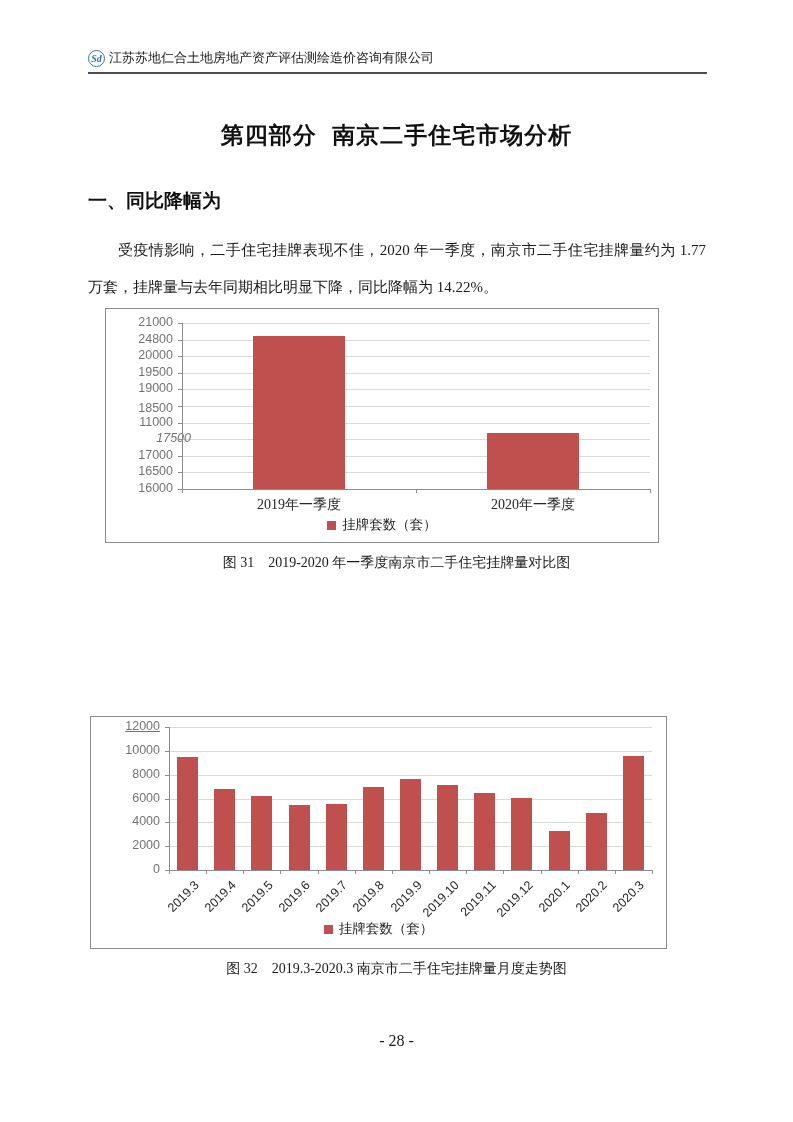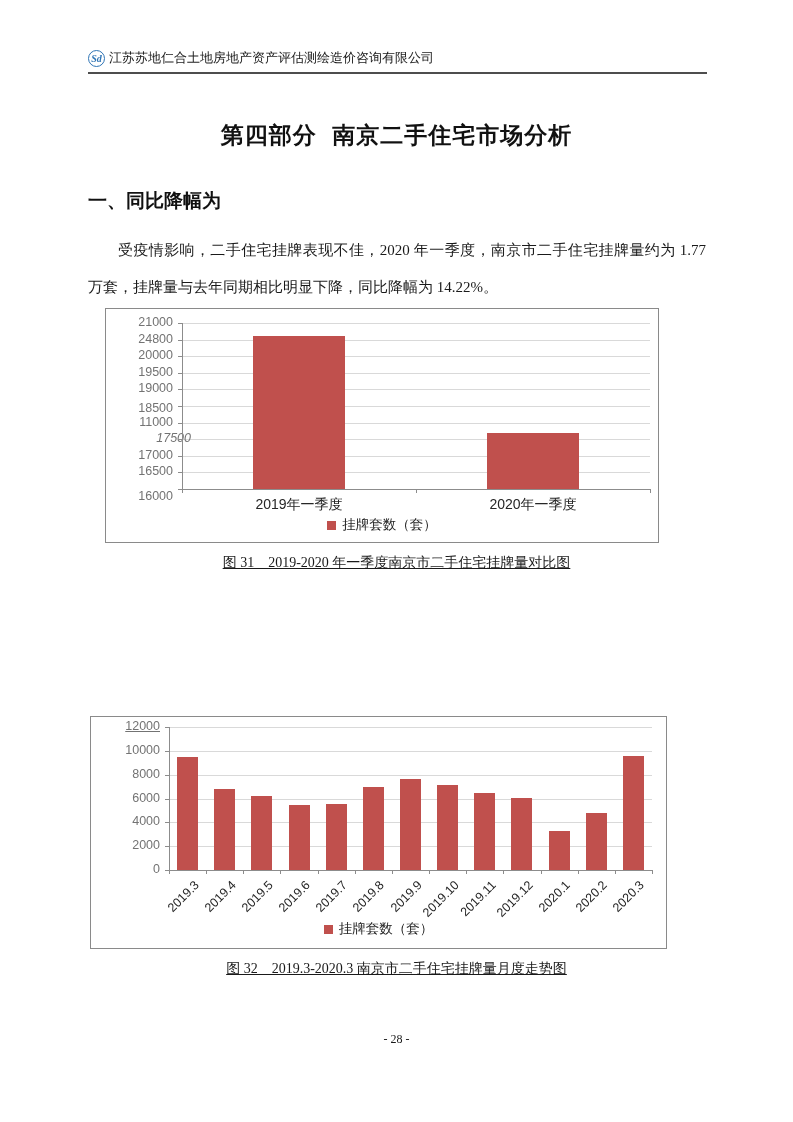--- a/index.html
+++ b/index.html
@@ -61,44 +61,44 @@
   #chart-32{left:90px;top:716px;width:575px;height:231px;}
   .gridline{position:absolute;height:1px;background:#d9d9d9;}
   .axis-line{position:absolute;background:#8c8c8c;}
   .tickmark{position:absolute;background:#8c8c8c;}
   .ytick{
     position:absolute;text-align:right;font-size:12.5px;color:#737373;
   }
   .bar{position:absolute;background:#c0504d;}
   .xtick0{
     position:absolute;text-align:center;font-size:14px;color:#262626;
-    font-family:Liberation Sans, sans-serif;
+    font-family:Liberation Serif, serif;
   }
   .xtick1{
     position:absolute;text-align:right;font-size:12.5px;color:#262626;
     transform:rotate(-45deg);transform-origin:100% 0%;
     white-space:nowrap;
   }
   .legend{
     position:absolute;left:0;right:0;
     display:flex;justify-content:center;align-items:center;gap:6px;
     font-size:13.5px;color:#262626;
     font-family:"Liberation Serif","DejaVu Serif",serif;
   }
   .legend-swatch{width:9px;height:9px;background:#c0504d;flex:0 0 auto;}
   
   .caption{
     position:absolute;left:0;right:0;text-align:center;
-    font-size:14px;color:#1a1a1a;text-decoration:underline;
+    font-size:14px;color:#1a1a1a;
   }
   #caption-31{top:554px;}
   #caption-32{top:960px;}
   .page-num{
     position:absolute;left:0;right:0;top:1032px;text-align:center;
-    font-size:12px;color:#1a1a1a;font-family:Liberation Serif, serif;
+    font-size:16px;color:#1a1a1a;font-family:Liberation Serif, serif;
   }
 </style>
 </head>
 <body>
 
 <div class="page">
 
   <div class="hdr">
     <div class="hdr-left">
       <span class="logo">Sd</span>
@@ -107,21 +107,21 @@
   </div>
   <div class="hdr-rule"></div>
 
   <h1 class="doc-title">第四部分 南京二手住宅市场分析</h1>
 
   <h2 class="sec-heading">一、同比降幅为</h2>
 
   <p class="para" id="para1">受疫情影响，二手住宅挂牌表现不佳，2020 年一季度，南京市二手住宅挂牌量约为 1.77 万套，挂牌量与去年同期相比明显下降，同比降幅为 14.22%。</p>
 
   <div class="chart-box" id="chart-31">
-      <div class="ytick" style="left: 0px; top: 180px; width: 67px;">16000</div>
+      <div class="ytick" style="left: 0px; top: 172px; width: 67px;">16000</div>
       <div class="tickmark" style="left: 72px; top: 180px; width: 4px; height: 1px; background: rgb(140, 140, 140);"></div>
       <div class="gridline" style="left: 76px; top: 163px; width: 468px; background: rgb(217, 217, 217);"></div>
       <div class="ytick" style="left: 0px; top: 155px; width: 67px;">16500</div>
       <div class="tickmark" style="left: 72px; top: 163px; width: 4px; height: 1px; background: rgb(140, 140, 140);"></div>
       <div class="gridline" style="left: 76px; top: 147px; width: 468px; background: rgb(217, 217, 217);"></div>
       <div class="ytick" style="left: 0px; top: 139px; width: 67px;">17000</div>
       <div class="tickmark" style="left: 72px; top: 147px; width: 4px; height: 1px; background: rgb(140, 140, 140);"></div>
       <div class="gridline" style="left: 76px; top: 130px; width: 468px; background: rgb(217, 217, 217);"></div>
       <div class="ytick" style="left: 18px; top: 122px; width: 67px; font-style: italic;">17500</div>
       <div class="tickmark" style="left: 72px; top: 130px; width: 4px; height: 1px; background: rgb(140, 140, 140);"></div>

